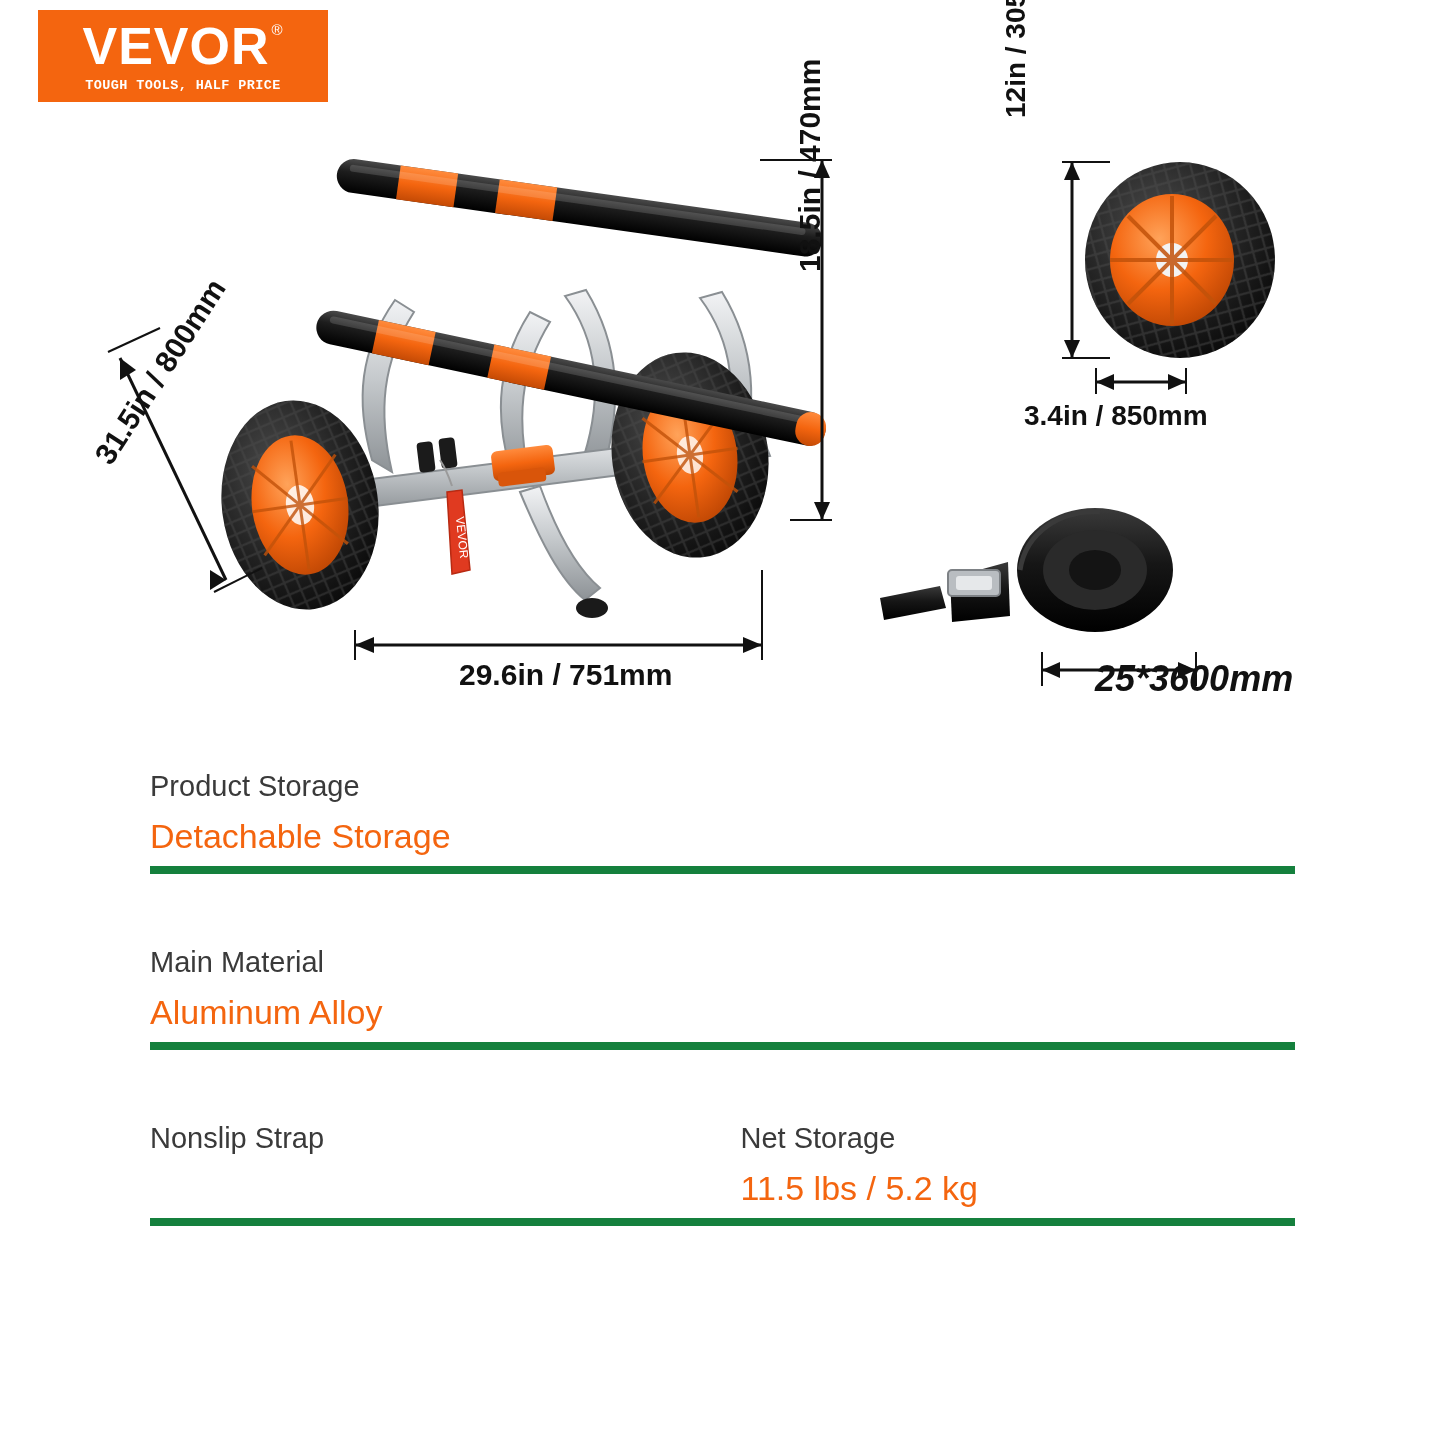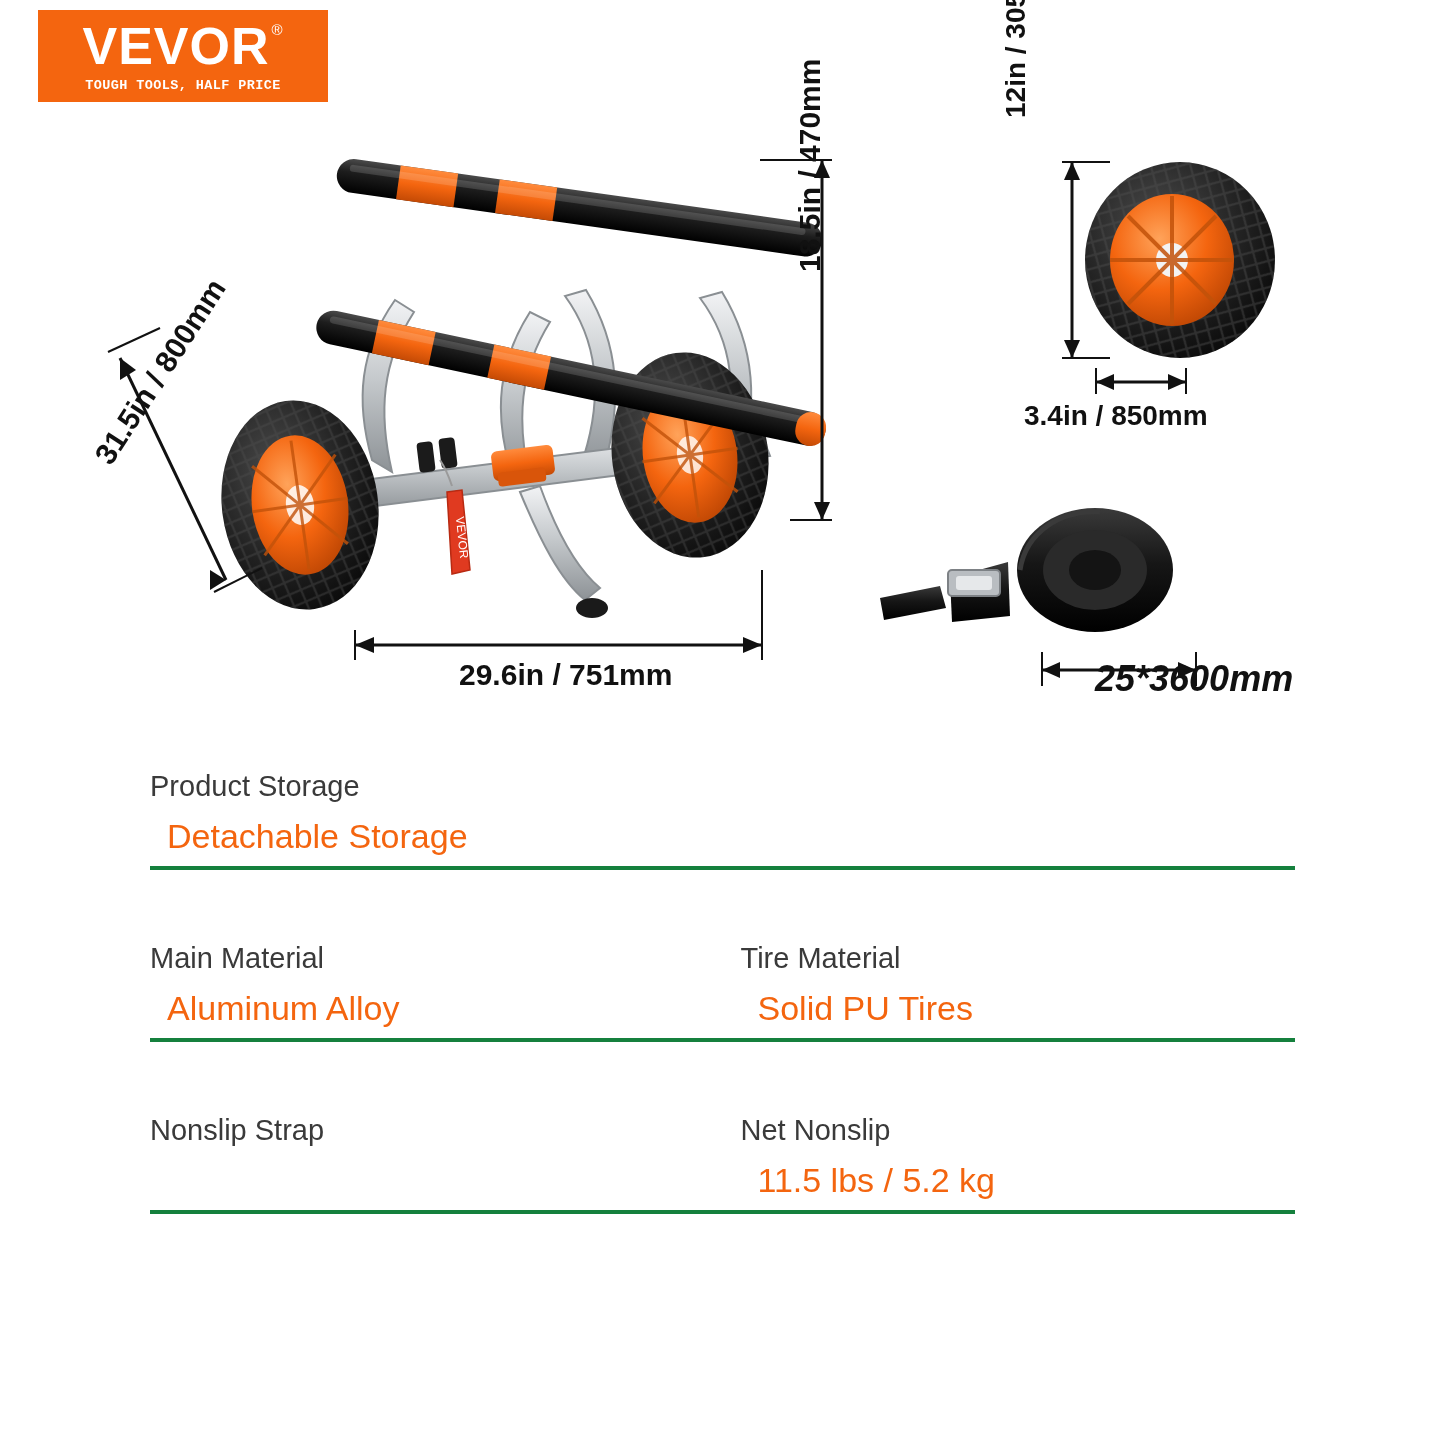--- a/index.html
+++ b/index.html
@@ -111,40 +111,39 @@
 
   
   #spec-table {
     position: absolute;
     left: 150px;
     top: 770px;
     width: 1145px;
   }
   .spec-row {
     display: flex;
-    border-bottom: 4px solid #15803d;
+    border-bottom: 8px solid #15803d;
     padding-bottom: 10px;
     margin-bottom: 72px;
   }
   .spec-row:last-child { margin-bottom: 0; }
   .spec-cell {
     width: 50%;
     box-sizing: border-box;
     padding-right: 12px;
   }
   .spec-cell.right { padding-left: 18px; }
   .spec-label {
     font-size: 29px;
     color: #3a3a3a;
     margin-bottom: 14px;
   }
   .spec-value {
     font-size: 34px;
     color: #f4650f;
-    margin-left: 17px;
   }
 </style>
 </head>
 <body>
 
 <div id="brand-logo">
   <div id="brand-wordmark">
     <span>VEVOR</span>
     <span id="brand-reg">®</span>
   </div>
@@ -335,29 +334,25 @@
       <div class="spec-label">Product Storage</div>
       <div class="spec-value">Detachable Storage</div>
     </div>
   </div>
 
   <div class="spec-row">
     <div class="spec-cell">
       <div class="spec-label">Main Material</div>
       <div class="spec-value">Aluminum Alloy</div>
     </div>
-    <div class="spec-cell right">
-      <div class="spec-label">Tire Material</div>
-      <div class="spec-value">Solid PU Tires</div>
-    </div>
   </div>
 
   <div class="spec-row">
     <div class="spec-cell">
       <div class="spec-label">Nonslip Strap</div>
     </div>
     <div class="spec-cell right">
-      <div class="spec-label">Net Nonslip</div>
+      <div class="spec-label">Net Storage</div>
       <div class="spec-value">11.5 lbs / 5.2 kg</div>
     </div>
   </div>
 
 </div>
 
 </body></html>

